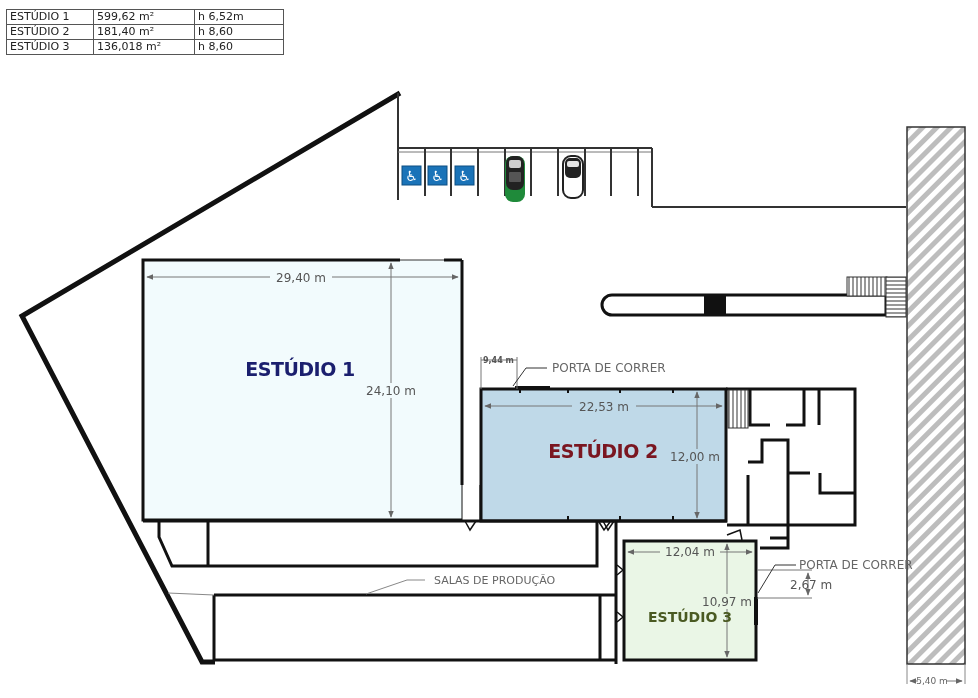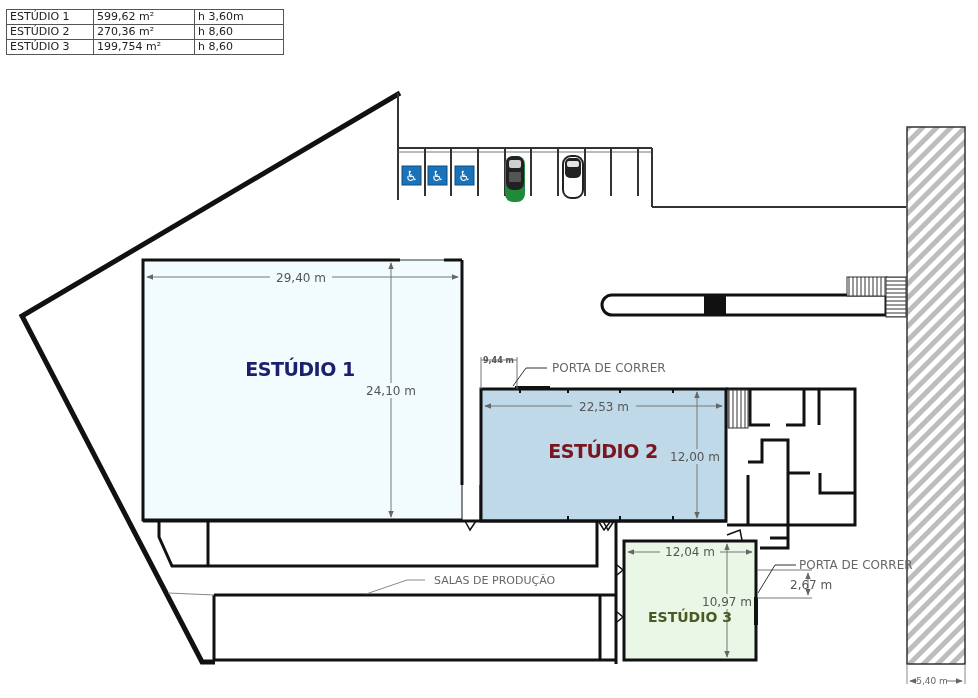--- a/index.html
+++ b/index.html
@@ -16,30 +16,30 @@
   .studio-name { font-size:19px; font-weight:bold; letter-spacing:-0.5px; }
 </style>
 </head>
 <body>
 
 <table class="area-table">
   <tbody>
       <tr>
     <td class="c1">ESTÚDIO 1</td>
     <td class="c2">599,62 m²</td>
-    <td class="c3">h 3,60m</td>
+    <td class="c3">h 6,52m</td>
   </tr>
   <tr>
     <td class="c1">ESTÚDIO 2</td>
-    <td class="c2">270,36 m²</td>
+    <td class="c2">181,40 m²</td>
     <td class="c3">h 8,60</td>
   </tr>
   <tr>
     <td class="c1">ESTÚDIO 3</td>
-    <td class="c2">199,754 m²</td>
+    <td class="c2">136,018 m²</td>
     <td class="c3">h 8,60</td>
   </tr>
 </tbody>
   </table>
 
 <svg class="plan" width="978" height="698" viewBox="0 0 978 698">
   <defs>
     <pattern id="hatch" patternUnits="userSpaceOnUse" width="10" height="10" patternTransform="rotate(45)">
       <rect width="10" height="10" fill="#ffffff"></rect>
       <rect width="5" height="10" fill="#bdbdbd"></rect>

